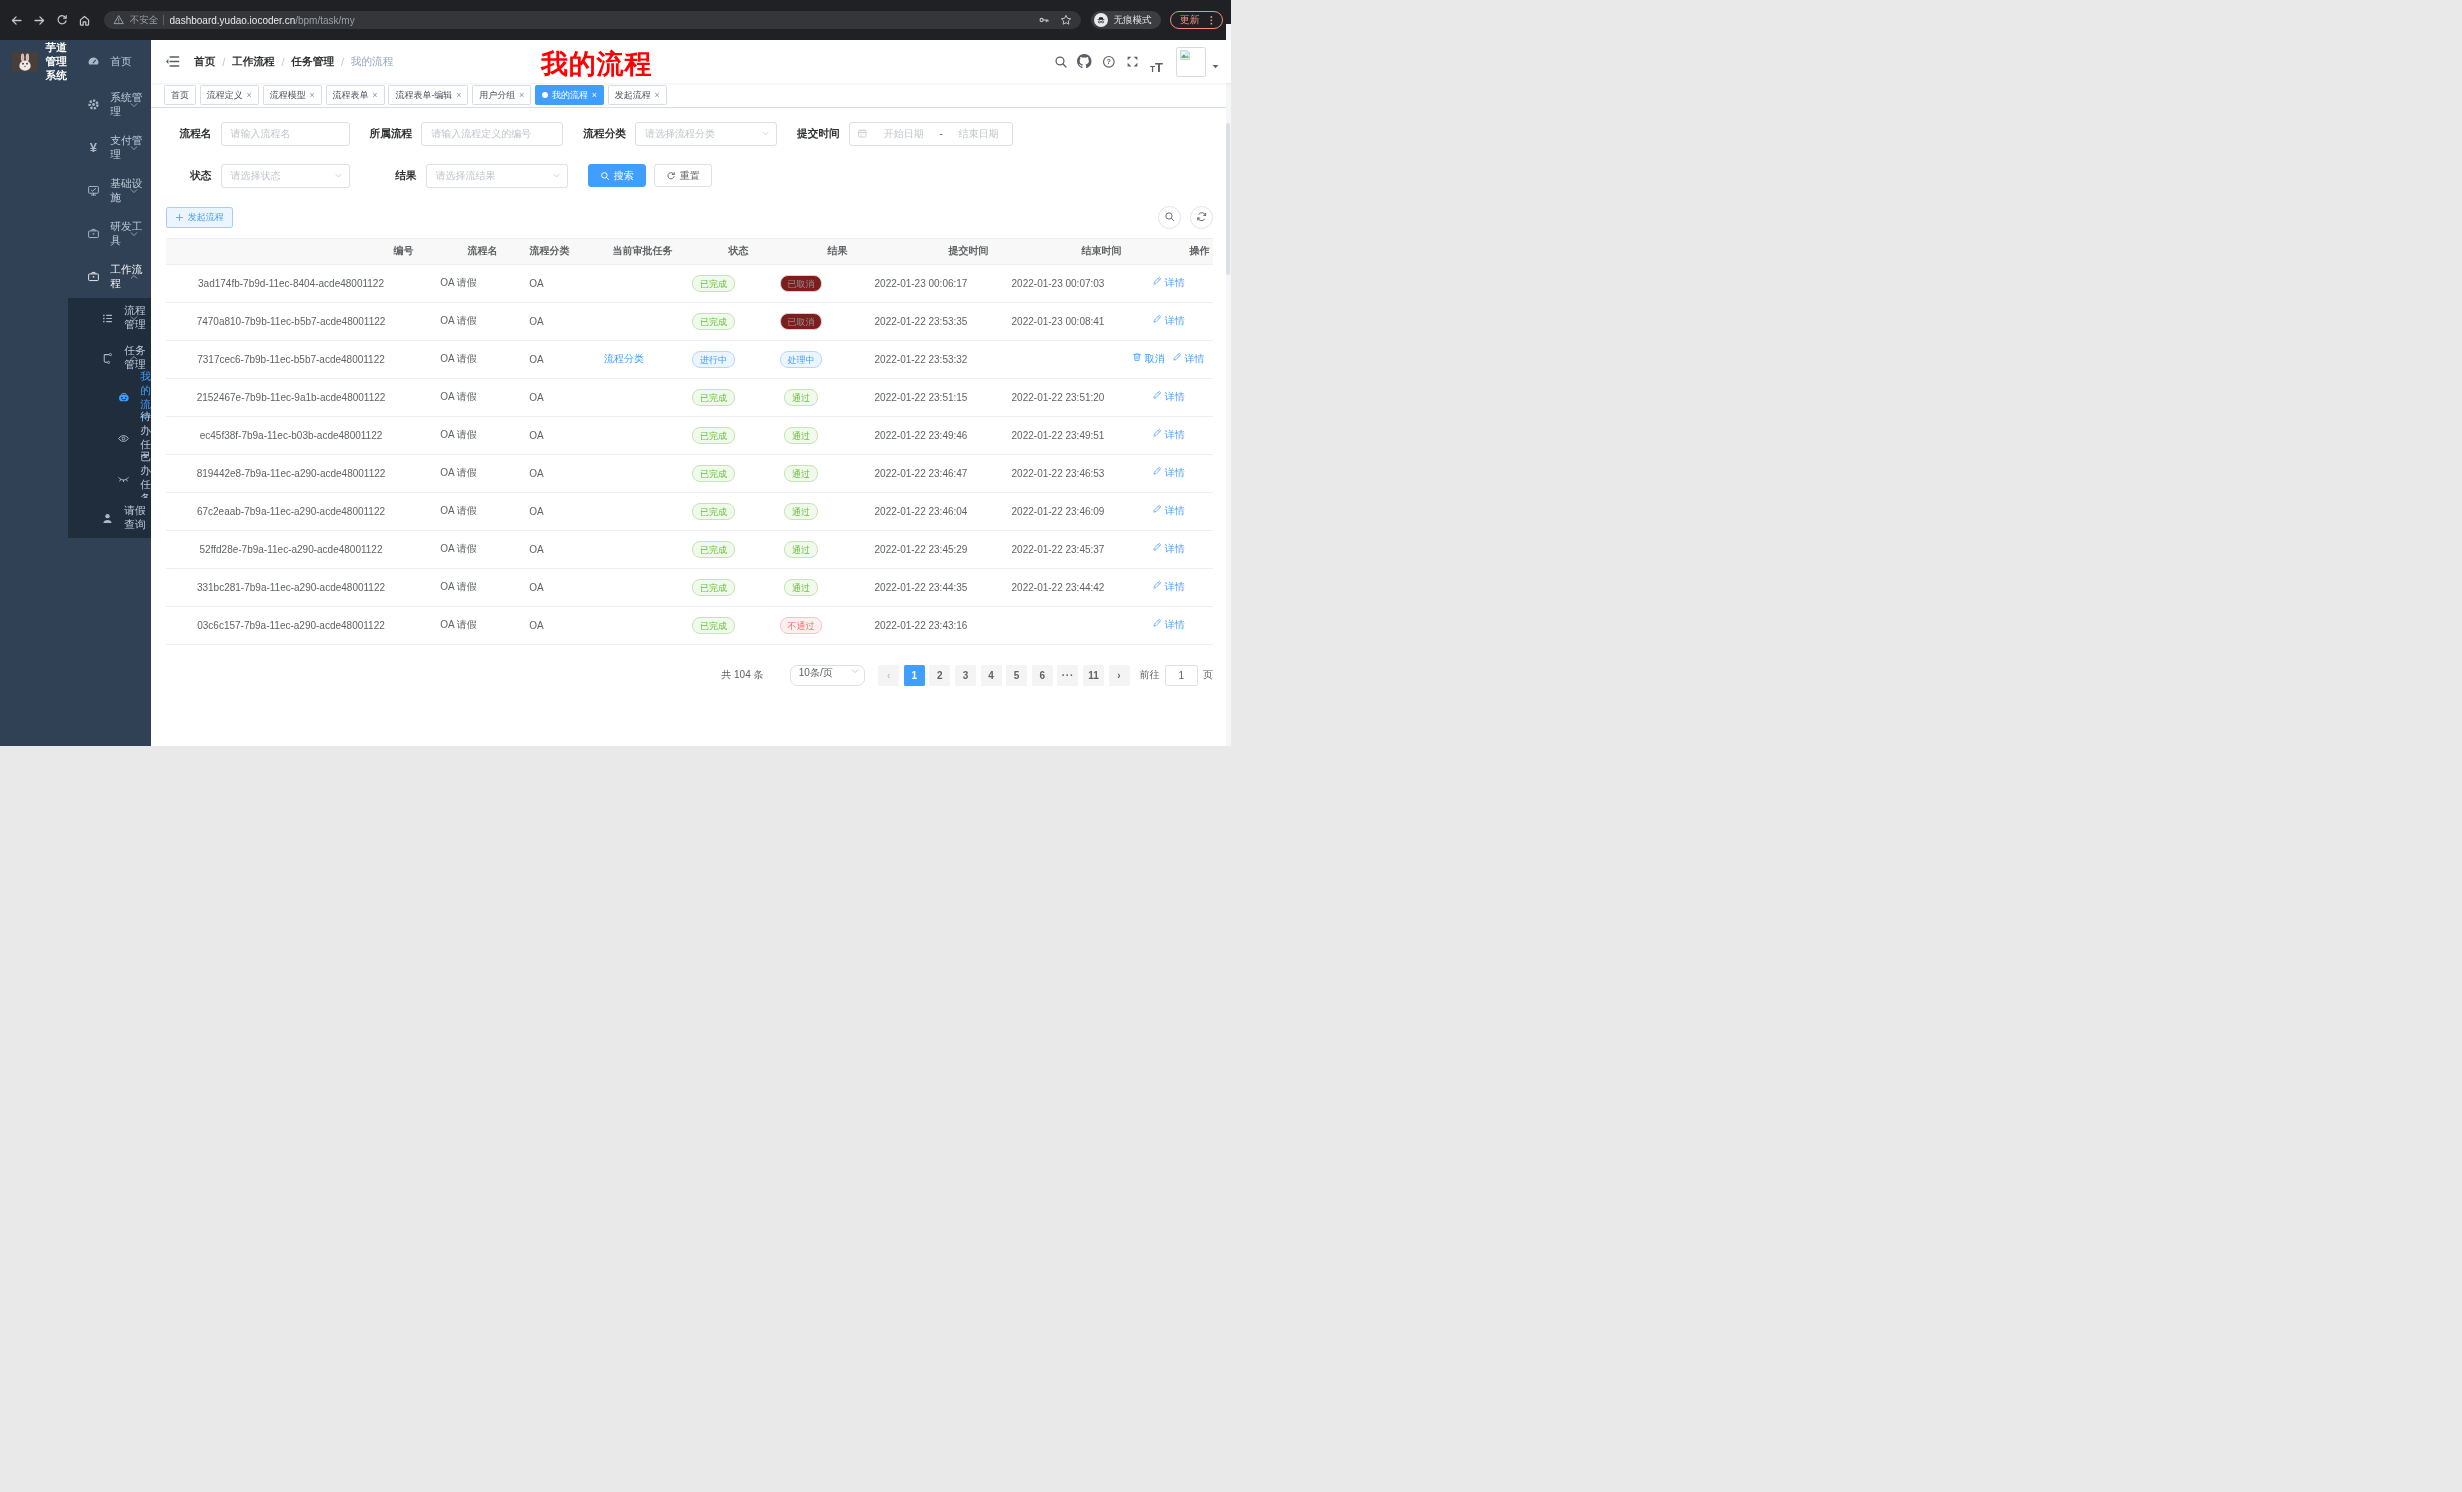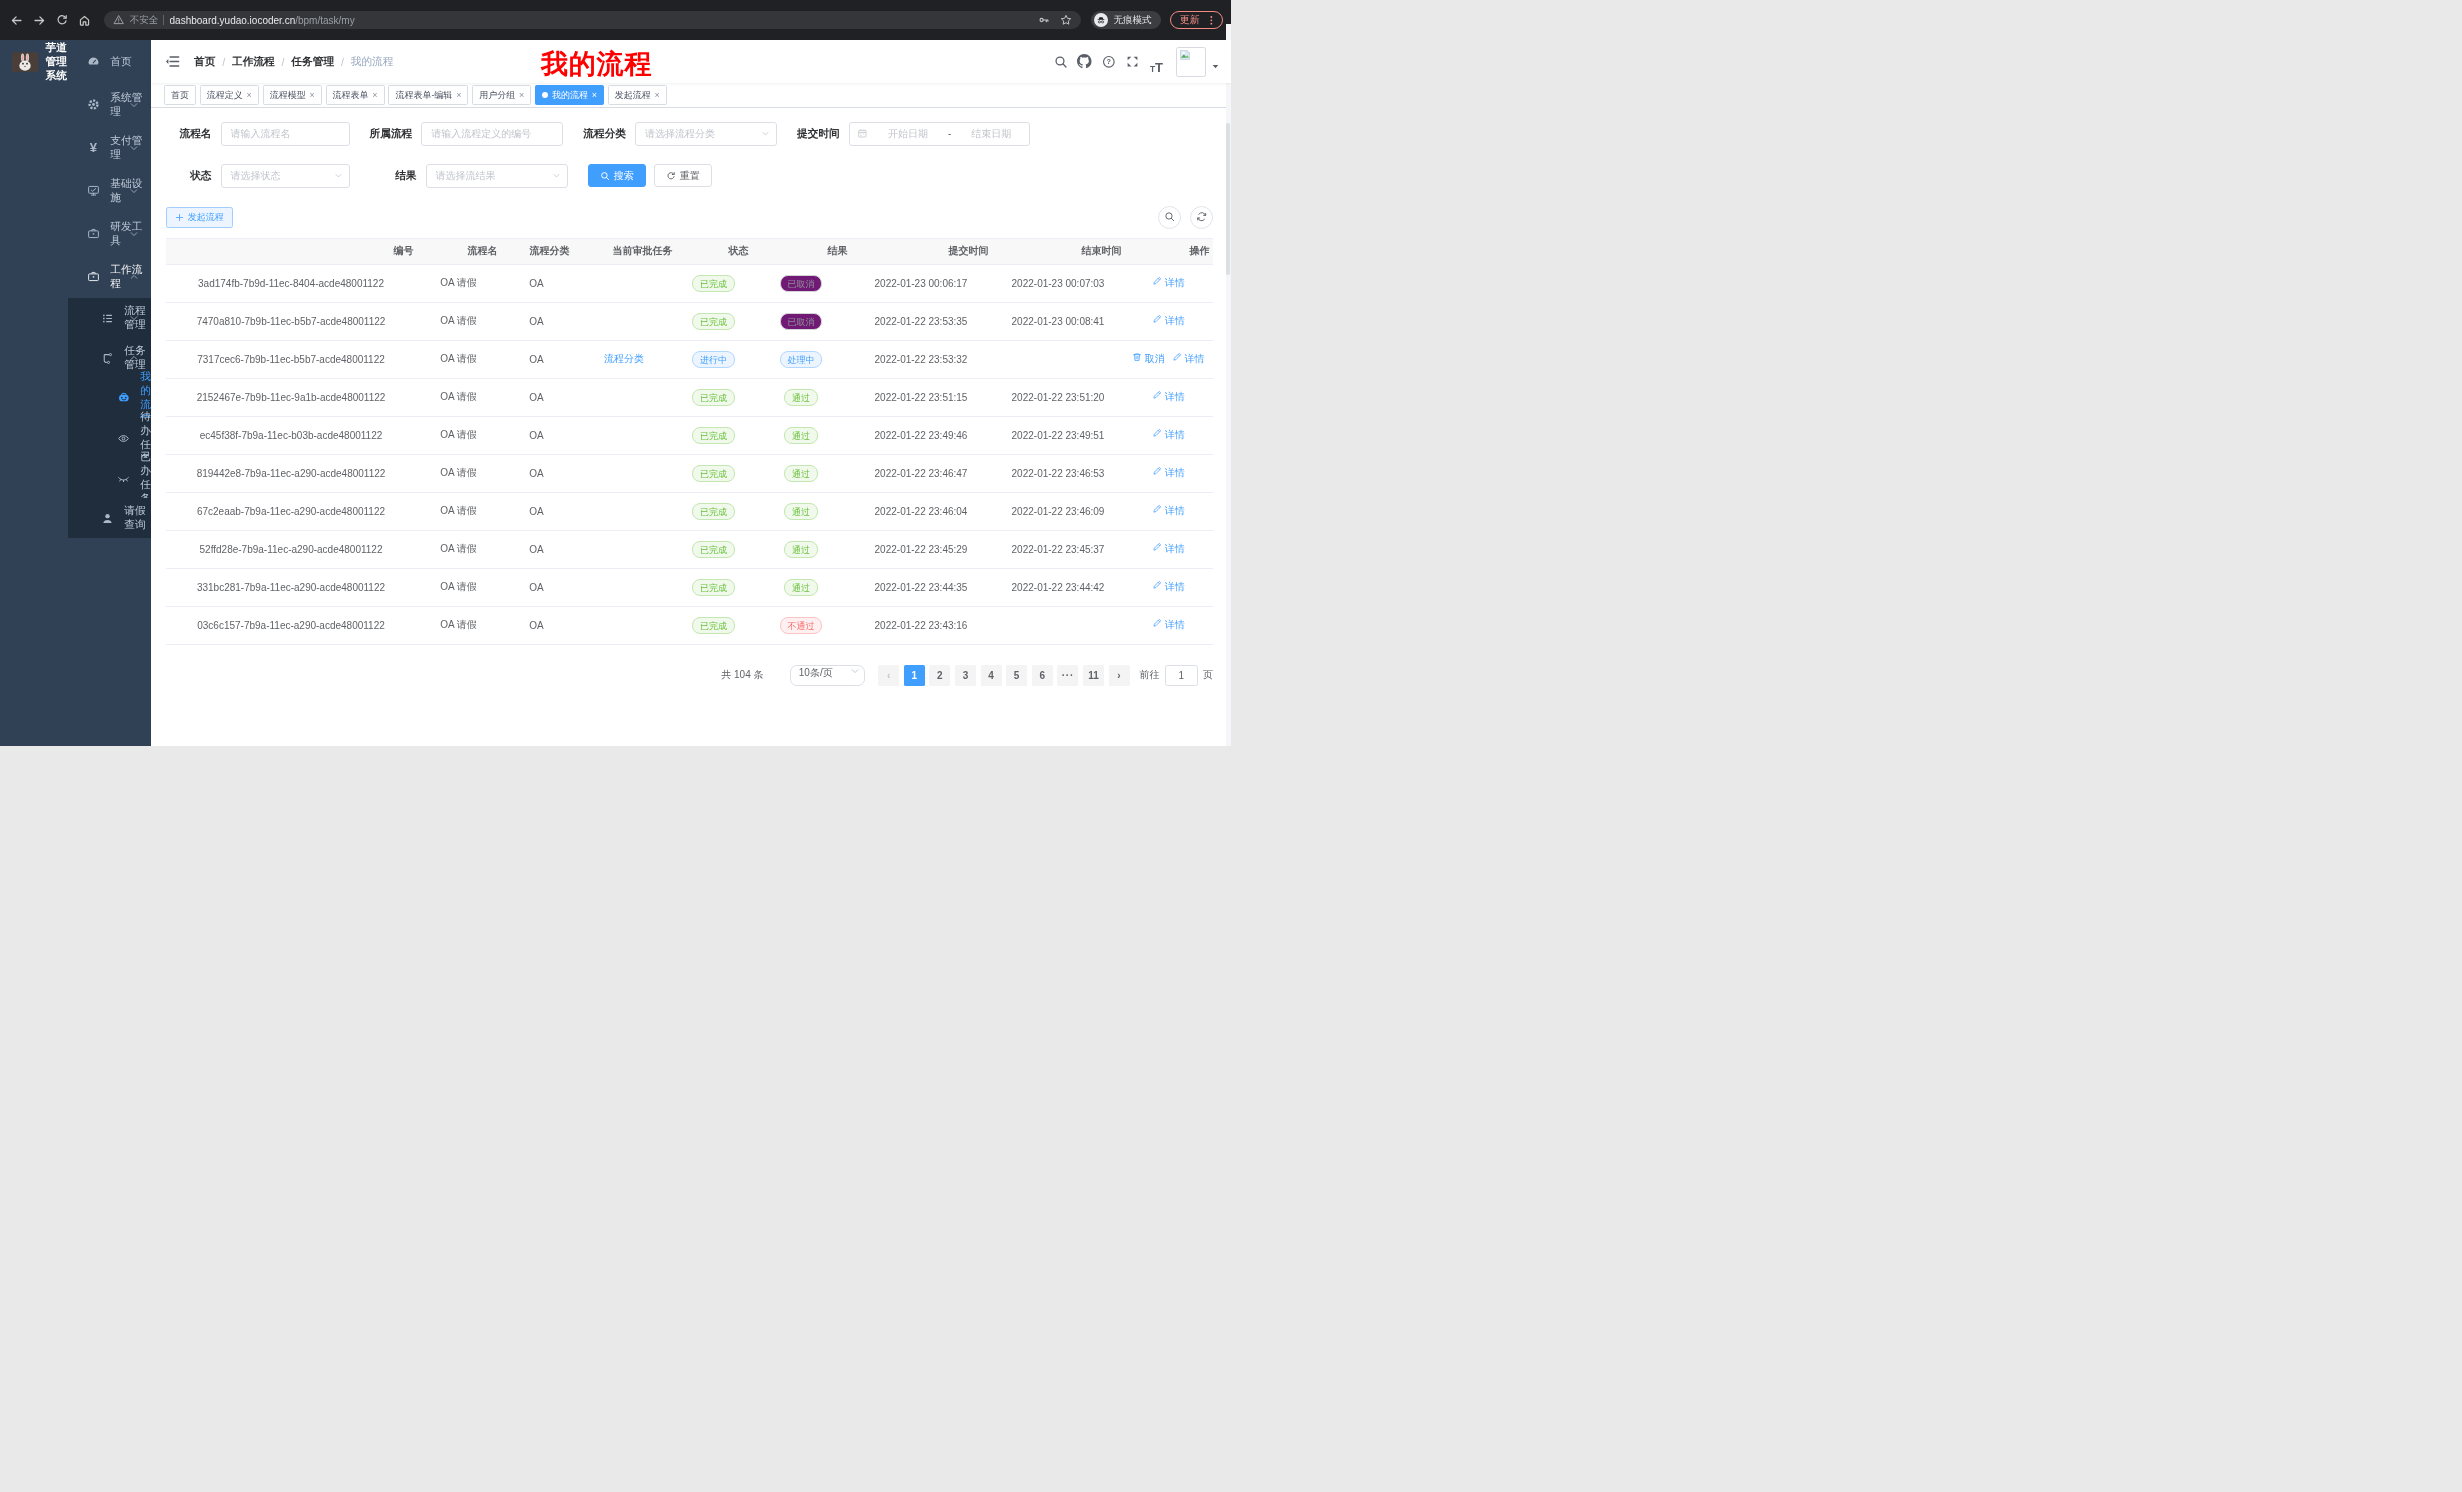--- a/index.html
+++ b/index.html
@@ -71,39 +71,39 @@
   .frow{display:flex;align-items:center;margin-bottom:18px;}
   .fg{display:flex;align-items:center;margin-right:20px;}
   .lbl{font-size:10.7px;font-weight:700;color:#303133;margin-right:9px;white-space:nowrap;}
   .lbl-fix{width:46px;text-align:right;}
   .ctl{height:24px;border:0.8px solid #dcdfe6;border-radius:3px;background:#fff;font-size:10px;color:#606266;}
   input.ctl{padding:0 9px;outline:none;width:129px;font-family:inherit;}
   input.ctl::placeholder{color:#c0c4cc;}
   .sel{display:flex;align-items:center;justify-content:space-between;padding:0 6px 0 9px;cursor:pointer;}
   .sel .ph{color:#c0c4cc;}
   .sel-caret{color:#c0c4cc;display:flex;}
-  .daterange{display:flex;align-items:center;width:181px;padding:0 7.6px;gap:10px;cursor:pointer;}
+  .daterange{display:flex;align-items:center;width:164px;padding:0 7.6px;gap:10px;cursor:pointer;}
   .daterange .ph{color:#c0c4cc;flex:1;text-align:center;}
   .daterange .rsep{color:#606266;}
   .dr-ic{color:#c0c4cc;display:flex;}
   .btn{height:23px;border-radius:3px;font-size:10px;display:inline-flex;align-items:center;justify-content:center;gap:3.8px;cursor:pointer;border:0.8px solid transparent;padding:0 11.4px;font-family:inherit;}
   .btn-primary{background:#409eff;border-color:#409eff;color:#fff;}
   .btn-plain{background:#fff;border-color:#dcdfe6;color:#606266;}
   .toolbar{display:flex;align-items:center;justify-content:space-between;margin-bottom:9px;}
   .btn-mini{height:21px;font-size:9px;background:#ecf5ff;border:0.8px solid #a0cfff;color:#409eff;border-radius:2.3px;padding:0 8.4px;}
   .tool-right{display:flex;gap:9px;}
   .circle-btn{width:23px;height:23px;border-radius:50%;border:0.8px solid #dfe3ea;background:#fff;display:flex;align-items:center;justify-content:center;color:#5a5e66;cursor:pointer;}
 
   
   table.grid{border-collapse:collapse;width:1047px;table-layout:fixed;}
   .grid th{height:26px;background:#f8f8f9;color:#606266;font-size:10px;font-weight:700;border-bottom:0.8px solid #ebeef5;border-top:0.8px solid #ebeef5;text-align:right;padding:0 3px;}
   .grid td{height:38px;border-bottom:0.8px solid #ebeef5;font-size:10px;color:#606266;text-align:center;padding:0 3px;white-space:nowrap;overflow:hidden;}
   .badge{display:inline-block;height:17px;line-height:16.7px;padding:0 6.8px;border-radius:8px;font-size:9px;border:0.8px solid transparent;}
   .badge-success{color:#67c23a;background:#f0f9eb;border-color:#c2e7b0;}
-  .badge-info{color:#909399;background:#701a75;border-color:#d3d4d6;}
+  .badge-info{color:#909399;background:#7f1d1d;border-color:#d3d4d6;}
   .badge-primary{color:#409eff;background:#ecf5ff;border-color:#b3d8ff;}
   .badge-danger{color:#f56c6c;background:#fef0f0;border-color:#fbc4c4;}
   .tlink{color:#409eff;cursor:pointer;}
   .alink{color:#409eff;cursor:pointer;display:inline-flex;align-items:flex-start;gap:2.3px;margin:0 3.8px;font-size:10px;}
   .alink svg{flex:0 0 auto;}
 
   
   .pg{display:flex;align-items:center;justify-content:flex-end;margin-top:20px;font-size:10px;color:#606266;}
   .pg-total{margin-right:10.7px;}
   .pg-size{width:75px;height:21px;border:0.8px solid #dcdfe6;border-radius:7px;display:flex;align-items:flex-start;justify-content:space-between;padding:0 4.6px 0 7.6px;margin-right:10.7px;cursor:pointer;margin-left:16px;}

